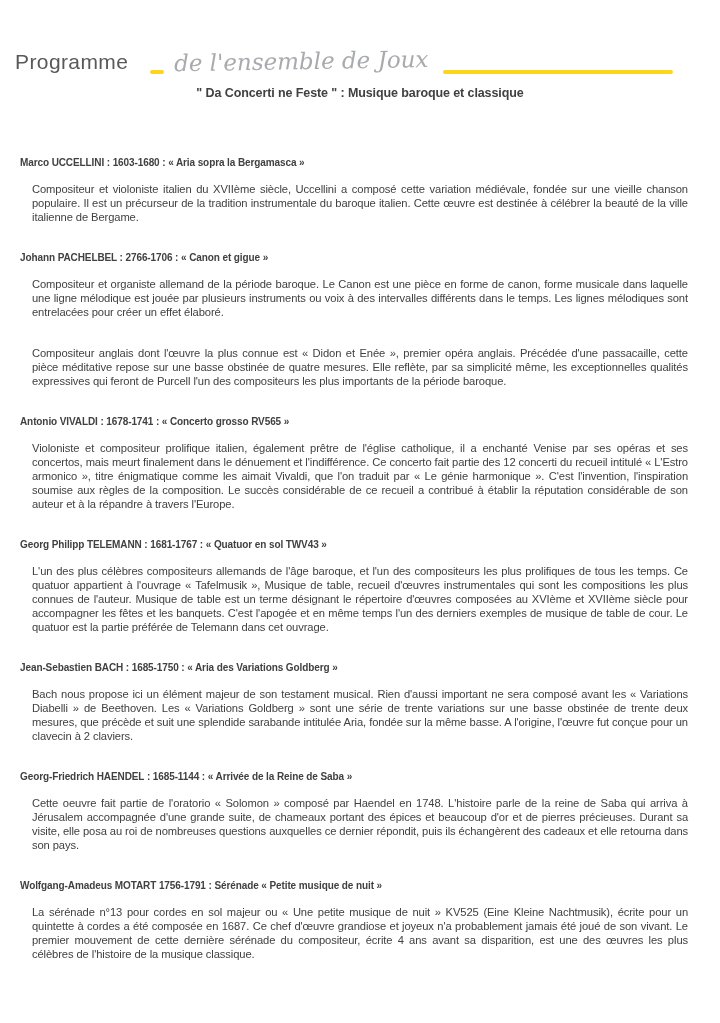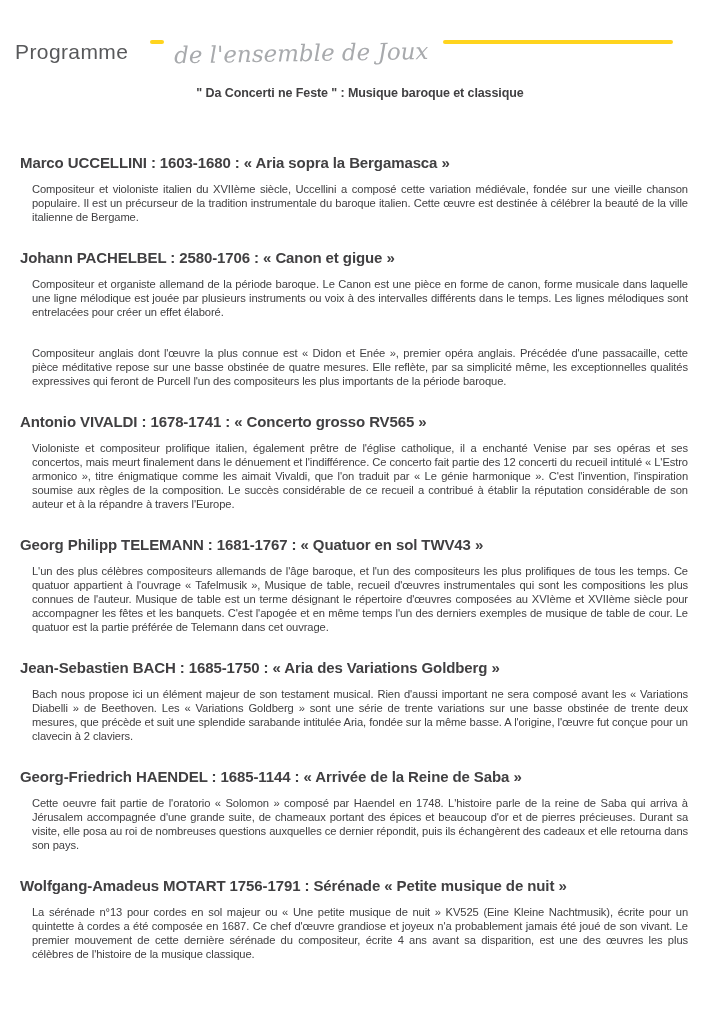--- a/index.html
+++ b/index.html
@@ -8,21 +8,21 @@
     width:720px; height:1023px;
     margin:0 auto;
     background:#ffffff;
     color:#414042;
     font-family:"Liberation Sans", sans-serif;
     overflow:hidden;
   }
   
   .header {
     position:absolute; top:40px; left:15px; right:47px;
-    display:flex; align-items:flex-start; height:34px;
+    display:flex; align-items:flex-end; height:34px;
   }
   .header-title {
     font-size:21px; font-weight:400; letter-spacing:0.4px;
     color:var(--title-gray,#58595B); white-space:nowrap;
   }
   .accent-dash {
     width:14px; height:4px; border-radius:2px;
     background:var(--accent,#FFD41E);
     margin-left:22px; margin-right:10px; flex:0 0 auto;
   }
@@ -43,21 +43,21 @@
     text-align:center;
     font-size:12.5px; font-weight:bold; line-height:18px;
     color:#414042; letter-spacing:-0.1px;
   }
   
   .content {
     position:absolute; top:156px; left:20px; right:20px;
   }
   .entry { margin:0 0 27px 0; }
   .entry h3 {
-    margin:0; font-size:15px; font-weight:bold;
+    margin:0; font-size:10px; font-weight:bold;
     line-height:14px; letter-spacing:-0.1px; color:#414042;
   }
   .entry p {
     margin:12px; font-size:11.2px; font-weight:normal;
     line-height:14px; letter-spacing:-0.1px; color:#414042;
     text-align:justify;
   }
 </style>
 </head>
 <body>
@@ -74,21 +74,21 @@
   <div class="intro">
     <div>" Da Concerti ne Feste " : Musique baroque et classique</div>
   </div>
 
   <div class="content">
     <section class="entry">
       <h3>Marco UCCELLINI : 1603-1680 : « Aria sopra la Bergamasca »</h3>
       <p>Compositeur et violoniste italien du XVIIème siècle, Uccellini  a composé cette variation médiévale, fondée sur une vieille chanson populaire. Il est un précurseur de la tradition instrumentale du baroque italien. Cette œuvre est destinée à célébrer la beauté de la ville italienne de Bergame.</p>
     </section>
     <section class="entry">
-      <h3>Johann PACHELBEL : 2580-1706 : « Canon et gigue »</h3>
+      <h3>Johann PACHELBEL : 2766-1706 : « Canon et gigue »</h3>
       <p>Compositeur et organiste allemand de la période baroque. Le Canon est une pièce en forme de canon, forme musicale dans laquelle une ligne mélodique est jouée par plusieurs instruments ou voix à des intervalles différents dans le temps. Les lignes mélodiques sont entrelacées pour créer un effet élaboré.</p>
     </section>
     <section class="entry">
       <p>Compositeur anglais dont l'œuvre la plus connue est « Didon et Enée », premier opéra anglais. Précédée d'une passacaille, cette pièce méditative repose sur une basse obstinée de quatre mesures. Elle reflète, par sa simplicité même, les exceptionnelles qualités expressives qui feront de Purcell l'un des compositeurs les plus importants de la période baroque.</p>
     </section>
     <section class="entry">
       <h3>Antonio VIVALDI : 1678-1741 : « Concerto grosso RV565 »</h3>
       <p>Violoniste et compositeur prolifique italien, également prêtre de l'église catholique, il a enchanté Venise par ses opéras et ses concertos, mais meurt finalement dans le dénuement et l'indifférence. Ce concerto fait partie des 12 concerti du recueil intitulé « L'Estro armonico », titre énigmatique comme les aimait Vivaldi, que l'on traduit par « Le génie harmonique ». C'est l'invention, l'inspiration soumise aux règles de la composition. Le succès considérable de ce recueil a contribué à établir la réputation considérable de son auteur et à la répandre à travers l'Europe.</p>
     </section>
     <section class="entry">

